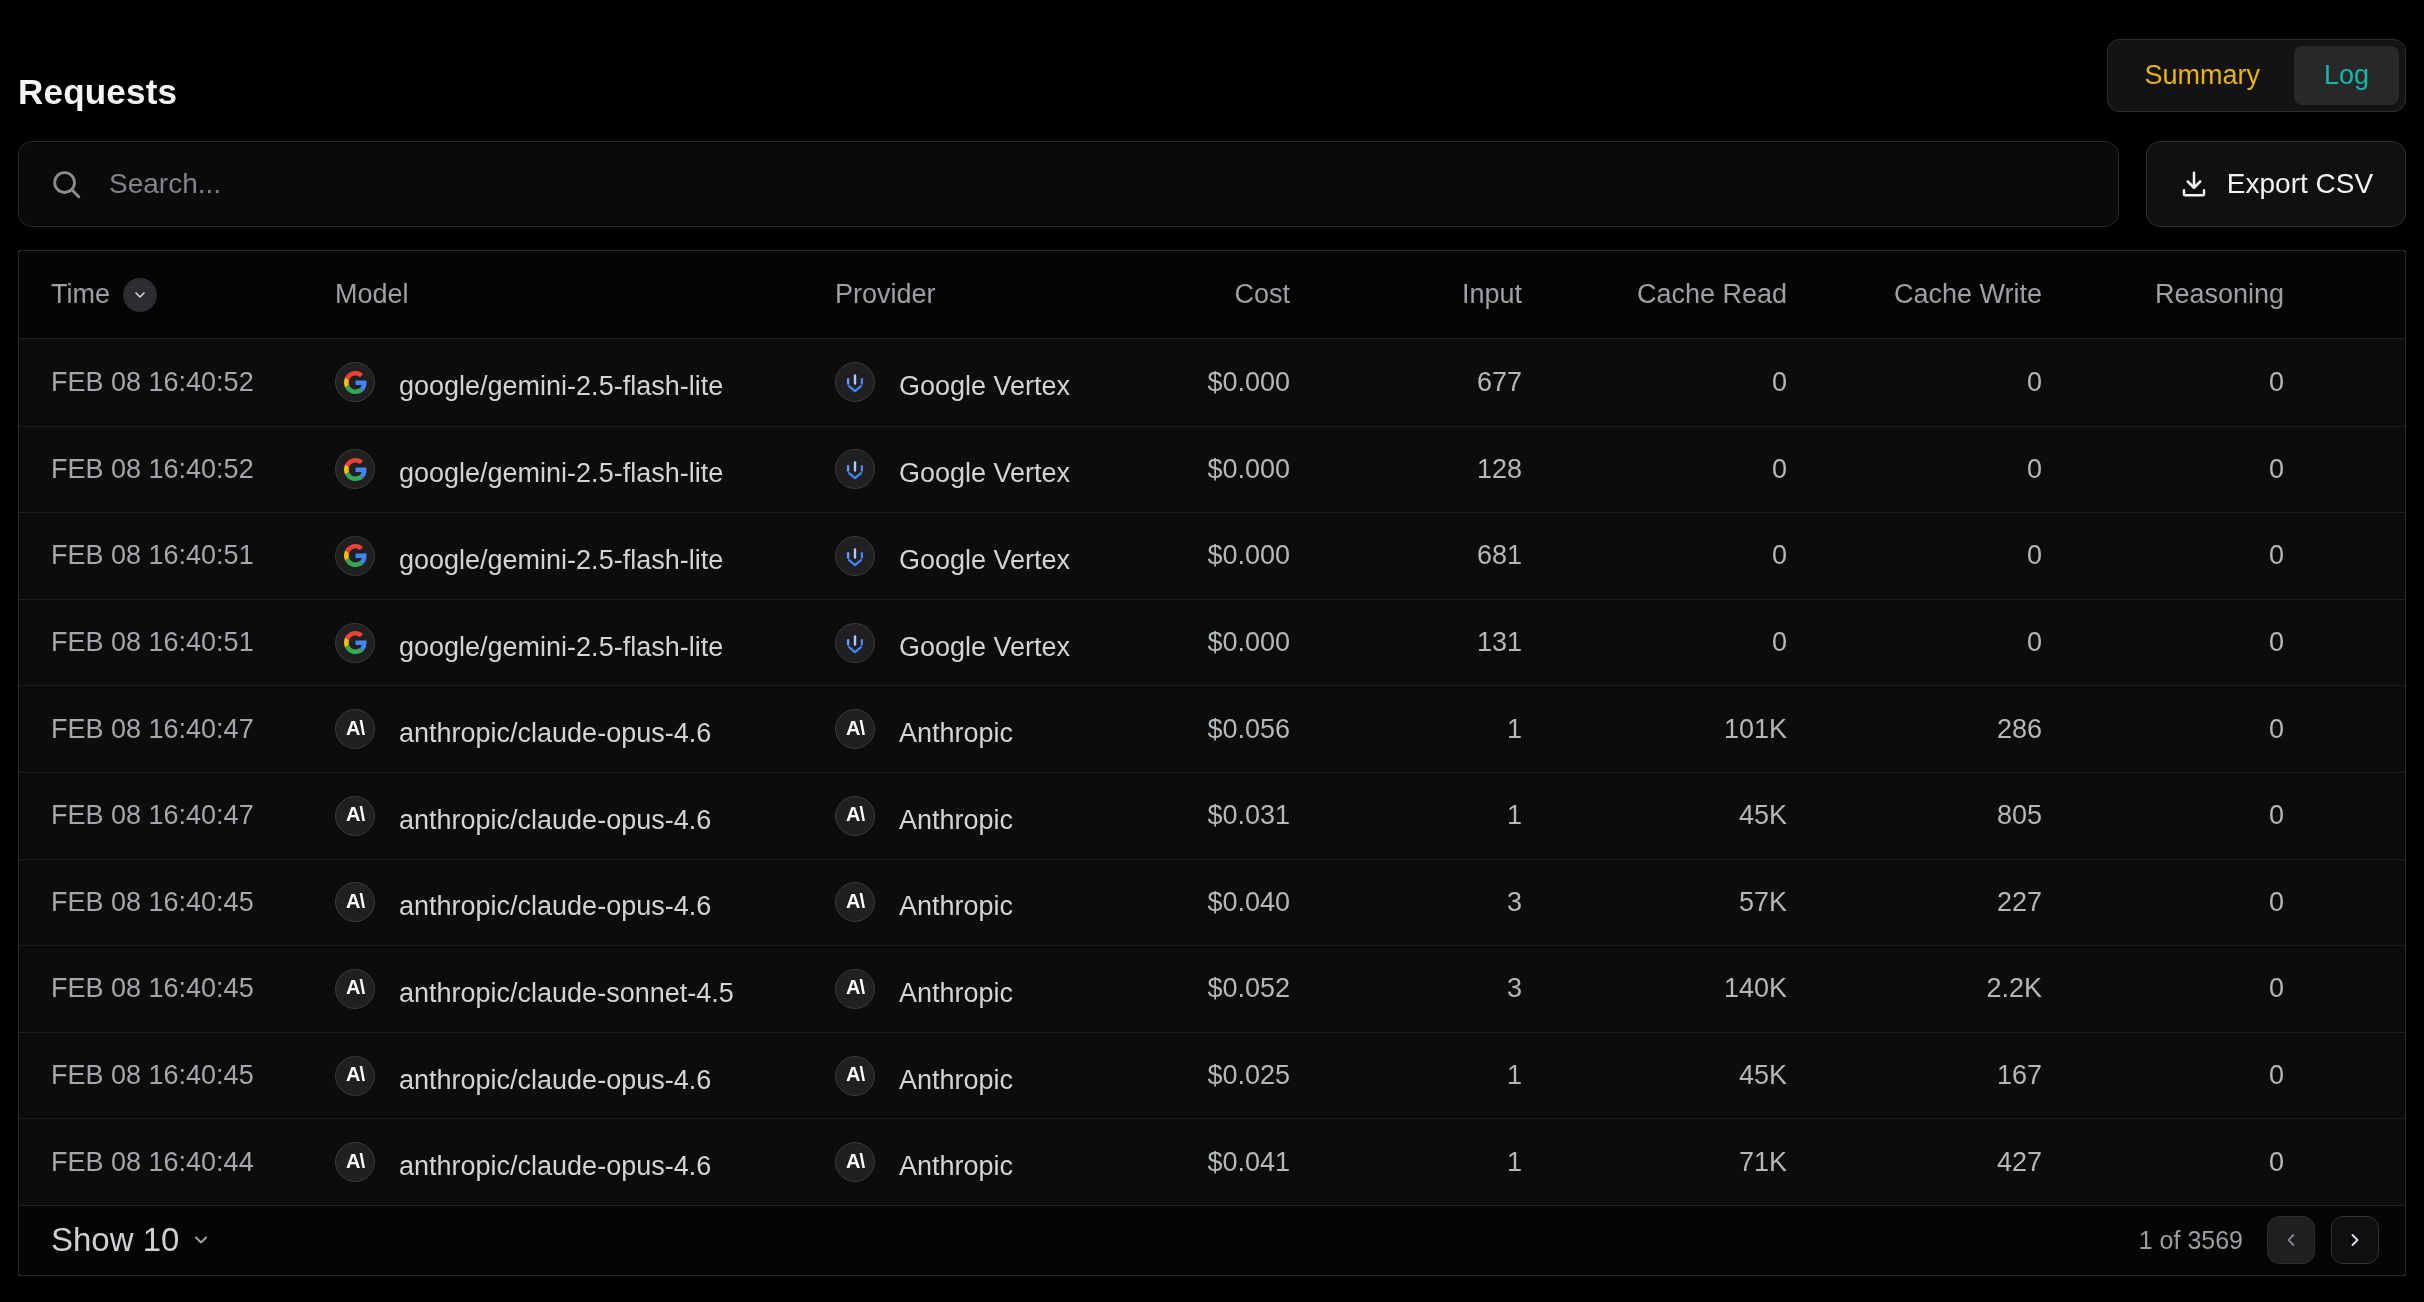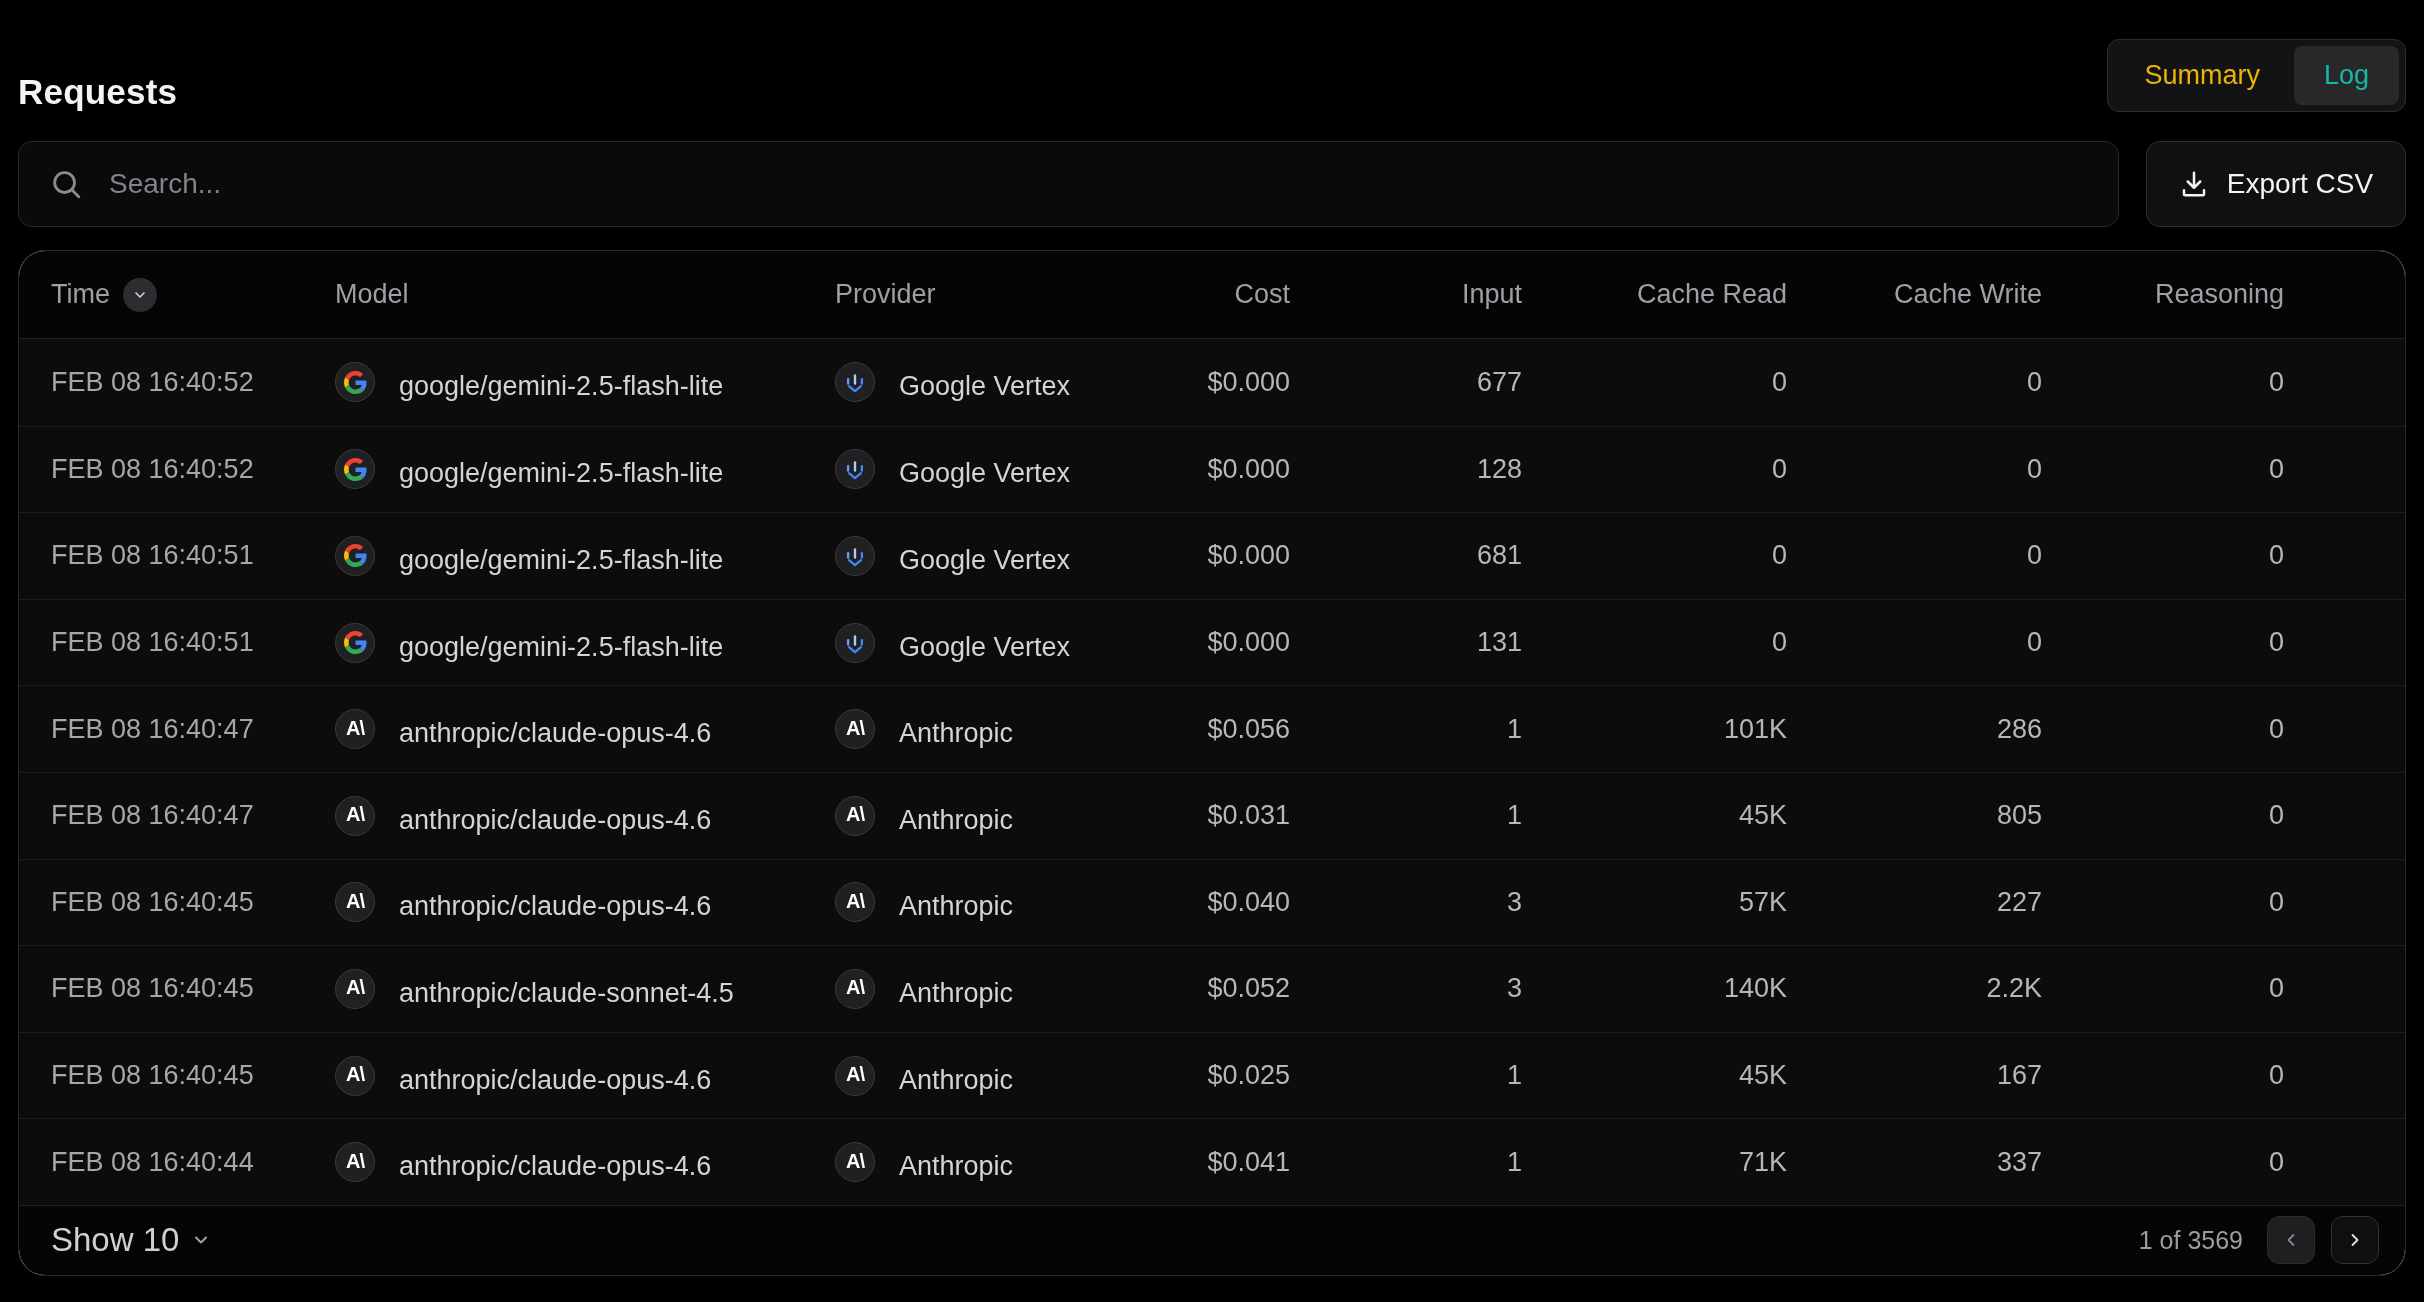--- a/index.html
+++ b/index.html
@@ -78,21 +78,21 @@
     display: flex; align-items: center; justify-content: center; gap: 18px;
     font-size: 28px; color: #f4f4f5;
     cursor: pointer;
     font-family: inherit;
   }
 
   
   .table-container {
     margin: 23px 18px 16px 18px;
     border: 1px solid #26262a;
-    border-radius: 27px;
+    border-radius: 2px;
     overflow: hidden;
     background: #ffffff;
   }
   .grid-row {
     display: grid;
     grid-template-columns: 284px 500px 340px 115px 232px 265px 255px 242px 1fr;
     align-items: center;
     padding-left: 32px;
   }
   .thead {
@@ -462,21 +462,21 @@
     </div>
     <div class="td entity">
       <span class="icon-circle">
             <span class="anthropic-glyph">A\</span>
           </span>
       <span>Anthropic</span>
     </div>
     <div class="td num">$0.041</div>
     <div class="td num">1</div>
     <div class="td num">71K</div>
-    <div class="td num">337</div>
+    <div class="td num">427</div>
     <div class="td num">0</div>
     <div></div>
   </div>
 </div>
 
   <div class="tfoot">
     <button class="show-select">
       <span>Show 10</span>
       <span style="display:flex;">
         <svg width="20" height="20" viewBox="0 0 24 24" fill="none" stroke="#a2a2a8" stroke-width="2.4" stroke-linecap="round" stroke-linejoin="round">

